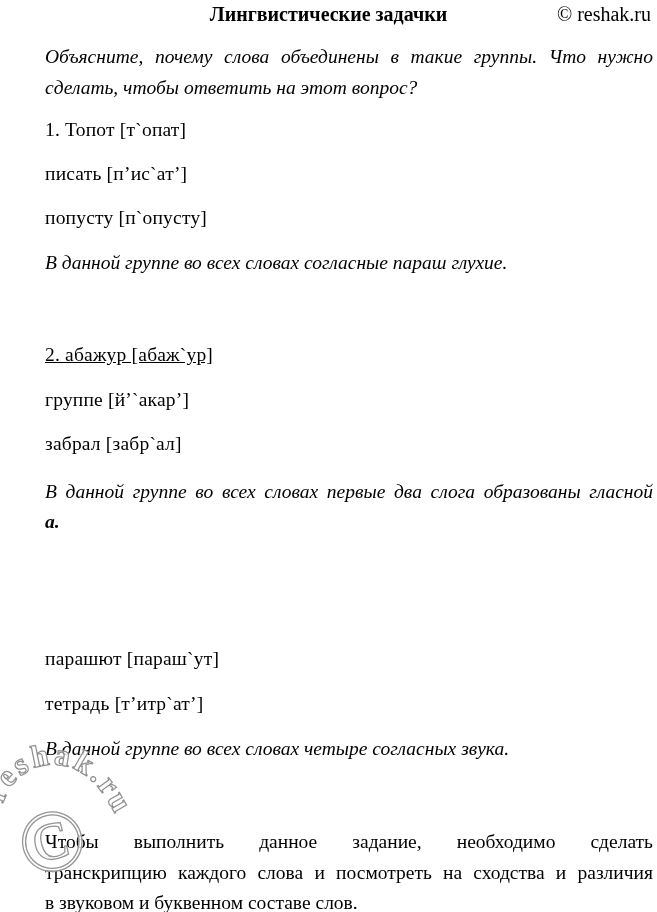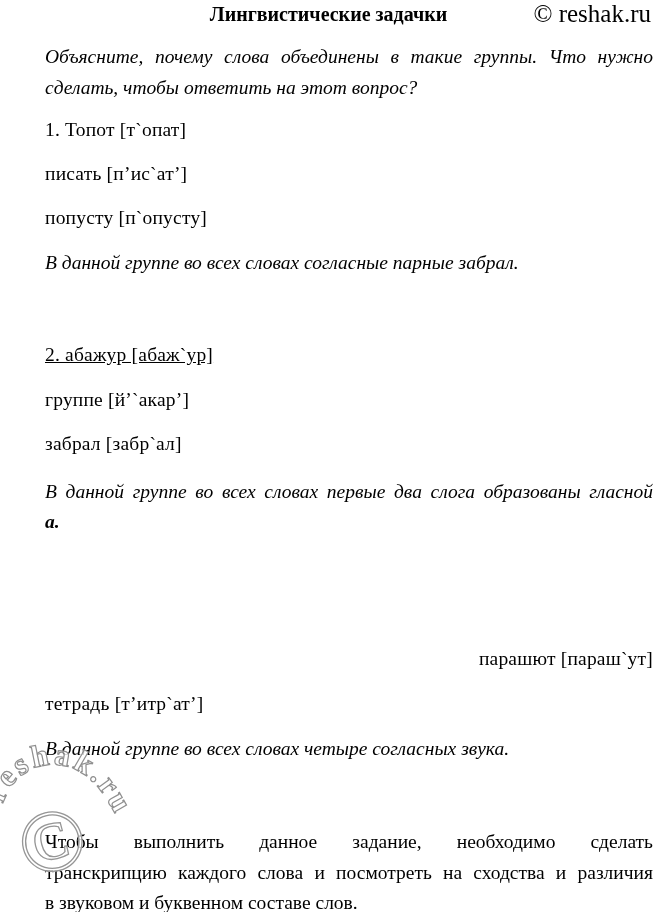--- a/index.html
+++ b/index.html
@@ -16,21 +16,21 @@
   .page-title {
     top: 1px; left: 0; right: 0;
     text-align: center;
     font-weight: bold;
     font-size: 20px;
     line-height: 26px;
   }
   .copyright {
     position: absolute;
     top: 2px; right: 6px;
-    font-size: 25px;
+    font-size: 20px;
     line-height: 24px;
   }
   .body-text { font-size: 19.5px; line-height: 26px; margin-left: 42px; }
   .italic { font-style: italic; }
   .just-line { text-align: justify; text-align-last: justify; }
   .word-line { letter-spacing: 0.2px; }
   .bold-a { font-weight: bold; font-style: italic; }
   .intro-block div, .answer-block div { line-height: 30.5px; }
   .watermark-svg {
     position: absolute;
@@ -67,31 +67,31 @@
   <div class="copyright">© reshak.ru</div>
 
   <div class="abs body-text italic intro-block" style="top:42px;">
     <div class="just-line">Объясните, почему слова объединены в такие группы. Что нужно</div>
     <div>сделать, чтобы ответить на этот вопрос?</div>
   </div>
 
   <div class="abs body-text word-line" style="top:117px;">1. Топот [т`опат]</div>
   <div class="abs body-text word-line" style="top:161px;">писать [п’ис`ат’]</div>
   <div class="abs body-text word-line" style="top:205px;">попусту [п`опусту]</div>
-  <div class="abs body-text italic" style="top:250px;">В данной группе во всех словах согласные парные забрал.</div>
+  <div class="abs body-text italic" style="top:250px;">В данной группе во всех словах согласные параш глухие.</div>
 
   <div class="abs body-text word-line" style="top:342px;text-decoration:underline;">2. абажур [абаж`ур]</div>
   <div class="abs body-text word-line" style="top:387px;">группе [й’`акар’]</div>
   <div class="abs body-text word-line" style="top:431px;">забрал [забр`ал]</div>
   <div class="abs body-text italic" style="top:477px; line-height:30px;">
     <div class="just-line">В данной группе во всех словах первые два слога образованы гласной</div>
     <div class="bold-a">а.</div>
   </div>
 
-  <div class="abs body-text word-line" style="top:646px;text-align:right;">парашют [параш`ут]</div>
+  <div class="abs body-text word-line" style="top:646px;">парашют [параш`ут]</div>
   <div class="abs body-text italic" style="top:736px;">В данной группе во всех словах четыре согласных звука.</div>
   <div class="abs body-text word-line" style="top:691px;">тетрадь [т’итр`ат’]</div>
 
   <div class="abs body-text answer-block" style="top:827px;">
     <div class="just-line">Чтобы выполнить данное задание, необходимо сделать</div>
     <div class="just-line">транскрипцию каждого слова и посмотреть на сходства и различия</div>
     <div>в звуковом и буквенном составе слов.</div>
   </div>
 
   <svg class="watermark-svg" viewBox="0 0 185 170" aria-hidden="true">

